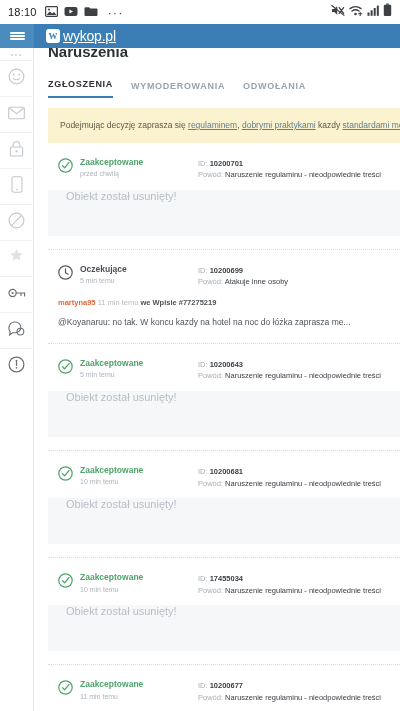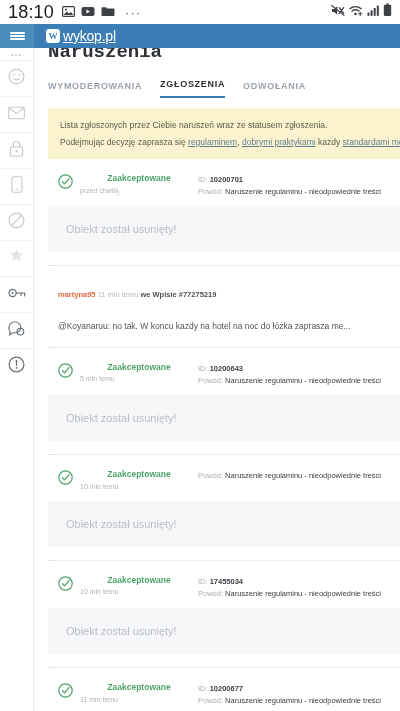--- a/index.html
+++ b/index.html
@@ -12,21 +12,21 @@
   }
 
   
   .statusbar {
     height:24px; width:100%;
     background:#ffffff;
     display:flex; align-items:center;
     padding:0 6px 0 8px;
     position:relative; z-index:40;
   }
-  .sb-time { font-size:18px; color:#1b1b1b; letter-spacing:.2px;text-align:center; }
+  .sb-time { font-size:11px; color:#1b1b1b; letter-spacing:.2px;text-align:center; }
   .sb-left-icons { display:flex; align-items:center; gap:6px; margin-left:8px; }
   .sb-right { margin-left:auto; display:flex; align-items:center; gap:4px; padding-right:2px; }
   .sb-dots { font-size:13px; color:#555; letter-spacing:1px; margin-left:4px; }
   .ic { display:block; }
 
   
   .appbar {
     height:24px; width:100%;
     background:#3a7eb5;
     display:flex; align-items:center;
@@ -73,26 +73,25 @@
     color:#c2c8ce;
   }
   .rail-item:first-of-type { border-top:none; }
   .rail-item.dark { color:#6b7177; }
   .rail-item.faint { color:#dfe3e6; }
 
   
   .content { flex:1 1 auto; background:#fff; overflow:hidden; position:relative; }
 
   .page-title {
-    font-size:19px; color:#2d3136; font-weight:bold;
+    font-size:15px; color:#2d3136; font-weight:bold;
     padding:0 0 0 14px;
     height:14px; line-height:12px;
     overflow:hidden;
     margin-top:-2px;
-    font-family:Liberation Mono, monospace;
   }
 
   
   .tabs { display:flex; align-items:flex-end; gap:18px; padding:16px 0 0 14px; height:38px; }
   .tab {
     font-size:9px; font-weight:bold; letter-spacing:.7px;
     color:#9aa3ab; padding-bottom:7px; white-space:nowrap;
   }
   .tab.active { color:#2c3034; border-bottom:2px solid #3a7eb5; }
 
@@ -109,46 +108,46 @@
 
   
   .list { padding-left:14px; }
   .card { padding:14px 0 0 0; position:relative; }
   .card + .card { border-top:1px dotted #d8dce0; margin-top:13px; }
 
   .card-head { display:flex; align-items:flex-start; padding:0 0 0 10px; }
   .status-icon { width:15px; flex:0 0 15px; margin-right:7px; margin-top:1px; }
   .status-block { width:118px; flex:0 0 118px; }
   .status-label { font-size:8.5px; font-weight:bold; line-height:1.35; }
-  .status-label.ok { color:#4fa36a;text-align:center; }
+  .status-label.ok { color:#4fa36a; }
   .status-label.pending { color:#4a4f55; }
   .status-time { font-size:7px; color:#adb4bb; line-height:1.6; }
 
   .meta-block { flex:1 1 auto; padding-top:1px; }
   .meta-row { font-size:7.5px; color:#a8aeb5; line-height:1.55; white-space:nowrap; }
   .meta-row b { color:#3c4147; font-weight:bold; }
   .meta-row .val { color:#3c4147; }
 
   
   .body-removed {
     margin-top:9px;
     background:#f6f7f9;
     height:46px;
-    display:flex; align-items:center;
+    display:flex; align-items:flex-start;
     padding-left:18px;
     font-size:11px; color:#b9bec4;
   }
 
   
   .body-comment { margin-top:9px; padding:0 6px 0 10px; }
   .cm-line1 { font-size:7.5px; line-height:1.7; white-space:nowrap; }
   .cm-user { color:#e0683f; font-weight:bold;margin-top:12px; }
   .cm-ago { color:#b6bbc1; }
   .cm-where { color:#4d5359; font-weight:bold; }
-  .cm-text { font-size:8.5px; color:#4e545a; line-height:1.75; margin-top:17px; white-space:nowrap; overflow:hidden; }
+  .cm-text { font-size:8.5px; color:#4e545a; line-height:1.75; margin-top:5px; white-space:nowrap; overflow:hidden; }
 </style>
 </head>
 <body>
 
 <div class="statusbar">
   <div class="sb-time">18:10</div>
   <div class="sb-left-icons">
     <span class="ic">
       <svg width="13" height="11" viewBox="0 0 13 11">
           <rect x="0.6" y="0.6" width="11.8" height="9.8" rx="1" fill="none" stroke="#3d4145" stroke-width="1.2"></rect>
@@ -305,27 +304,26 @@
           </svg>
       </span>
     </div>
   </div>
 
   <div class="content">
 
     <div class="page-title">Naruszenia</div>
 
     <div class="tabs">
+      <div class="tab active">ZGŁOSZENIA</div>
       <div class="tab">WYMODEROWANIA</div>
-      <div class="tab active">ZGŁOSZENIA</div>
       <div class="tab">ODWOŁANIA</div>
     </div>
 
     <div class="notice">
-      <div>Lista zgłoszonych przez Ciebie naruszeń wraz ze statusem zgłoszenia.</div>
       <div><span>Podejmując decyzję zaprasza się </span><a href="#">regulaminem</a><span>, </span><a href="#">dobrymi praktykami</a><span> kazdy </span><a href="#">standardami moderacji</a></div>
     </div>
 
     <div class="list" id="report-list">
         <div class="card">
           <div class="card-head">
             <div class="status-icon"><svg width="15" height="15" viewBox="0 0 15 15">
                 <circle cx="7.5" cy="7.5" r="6.7" fill="none" stroke="#4fa36a" stroke-width="1.2"></circle>
                 <path d="M4.4 7.6 L6.6 9.8 L11 4.6" fill="none" stroke="#4fa36a" stroke-width="1.3" stroke-linecap="round" stroke-linejoin="round"></path>
               </svg></div>
@@ -336,20 +334,34 @@
             <div class="meta-block">
               <div class="meta-row">ID: <b>10200701</b></div>
               <div class="meta-row">Powód: <span class="val">Naruszenie regulaminu - nieodpowiednie treści</span></div>
             </div>
           </div>
           <div class="body-removed">
             <span>Obiekt został usunięty!</span>
           </div>
         </div>
         <div class="card">
+          <div class="card-head">
+            <div class="status-icon"><svg width="15" height="15" viewBox="0 0 15 15">
+                <circle cx="7.5" cy="7.5" r="6.7" fill="none" stroke="#55595e" stroke-width="1.2"></circle>
+                <path d="M7.5 3.9 V7.8 L10.1 9.3" fill="none" stroke="#55595e" stroke-width="1.2" stroke-linecap="round" stroke-linejoin="round"></path>
+              </svg></div>
+            <div class="status-block">
+              <div class="status-label pending">Oczekujące</div>
+              <div class="status-time">5 min temu</div>
+            </div>
+            <div class="meta-block">
+              <div class="meta-row">ID: <b>10200699</b></div>
+              <div class="meta-row">Powód: <span class="val">Atakuje inne osoby</span></div>
+            </div>
+          </div>
           <div class="body-comment">
             <div class="cm-line1"><span class="cm-user">martyna95</span> <span class="cm-ago">11 min temu</span> <span class="cm-where">we Wpisie #77275219</span></div>
             <div class="cm-text">@Koyanaruu: no tak. W koncu kazdy na hotel na noc do łóżka zaprasza me...</div>
           </div>
         </div>
         <div class="card">
           <div class="card-head">
             <div class="status-icon"><svg width="15" height="15" viewBox="0 0 15 15">
                 <circle cx="7.5" cy="7.5" r="6.7" fill="none" stroke="#4fa36a" stroke-width="1.2"></circle>
                 <path d="M4.4 7.6 L6.6 9.8 L11 4.6" fill="none" stroke="#4fa36a" stroke-width="1.3" stroke-linecap="round" stroke-linejoin="round"></path>
@@ -371,20 +383,21 @@
           <div class="card-head">
             <div class="status-icon"><svg width="15" height="15" viewBox="0 0 15 15">
                 <circle cx="7.5" cy="7.5" r="6.7" fill="none" stroke="#4fa36a" stroke-width="1.2"></circle>
                 <path d="M4.4 7.6 L6.6 9.8 L11 4.6" fill="none" stroke="#4fa36a" stroke-width="1.3" stroke-linecap="round" stroke-linejoin="round"></path>
               </svg></div>
             <div class="status-block">
               <div class="status-label ok">Zaakceptowane</div>
               <div class="status-time">10 min temu</div>
             </div>
             <div class="meta-block">
+              <div class="meta-row">ID: <b>10200681</b></div>
               <div class="meta-row">Powód: <span class="val">Naruszenie regulaminu - nieodpowiednie treści</span></div>
             </div>
           </div>
           <div class="body-removed">
             <span>Obiekt został usunięty!</span>
           </div>
         </div>
         <div class="card">
           <div class="card-head">
             <div class="status-icon"><svg width="15" height="15" viewBox="0 0 15 15">

